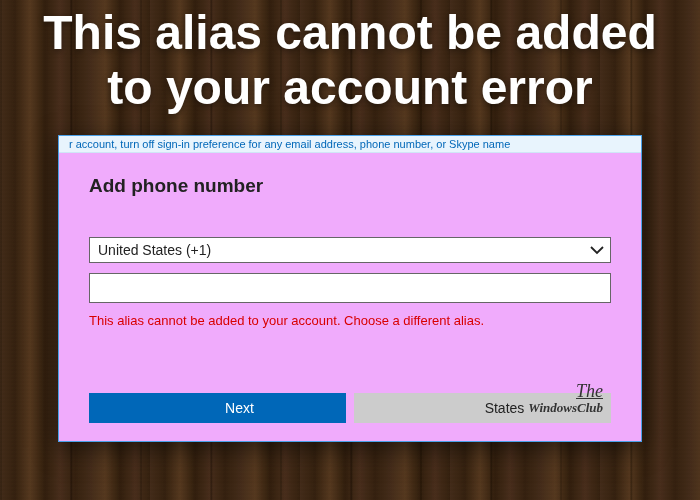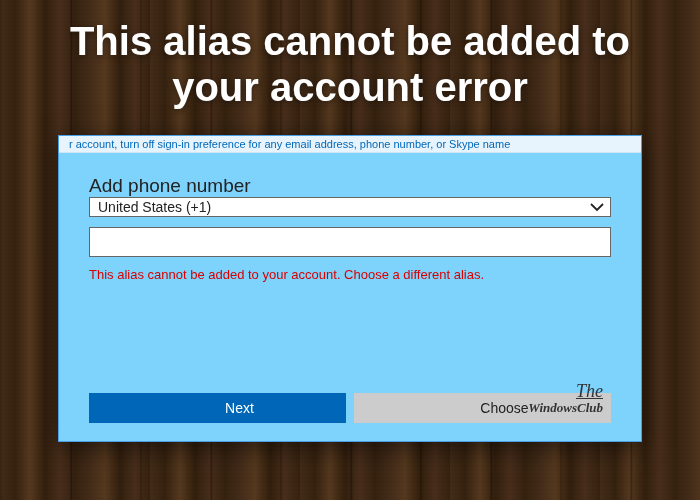--- a/index.html
+++ b/index.html
@@ -35,68 +35,69 @@
     }
     .wood-bg::after {
       content: "";
       position: absolute;
       inset: 0;
       background: repeating-linear-gradient(0deg,
         transparent 0px, rgba(0,0,0,0.04) 2px, transparent 4px);
     }
     .headline {
       position: absolute;
-      top: 18px;
+      top: 5px;
       left: 0;
       right: 0;
       text-align: center;
       color: #fff;
-      font-size: 40px;
+      font-size: 48px;
       font-weight: 800;
       line-height: 1.15;
       padding: 0 30px;
       text-shadow: 0 2px 6px rgba(0,0,0,0.4);
       font-family: 'Segoe UI', Arial, sans-serif;
     }
     .dialog-wrap {
       position: absolute;
       left: 58px;
       right: 58px;
       top: 135px;
       bottom: 58px;
       box-shadow: 0 6px 24px rgba(0,0,0,0.5);
       border: 1px solid #4aa0e8;
-      background: #7dd3fc;
+      background: #f0abfc;
     }
     .hint-strip {
       height: 17px;
       background: #e8f4fd;
       color: #0067b8;
       font-size: 11px;
       line-height: 17px;
       padding: 0 10px;
       overflow: hidden;
       white-space: nowrap;
       border-bottom: 1px solid #d0e6f7;
     }
     .dialog-body {
       padding: 22px 30px 0 30px;
     }
     .dialog-title {
       font-size: 19px;
-      font-weight: 400;
-      color: #222;
+      font-weight: 700;
+      color: #222;
+      margin-bottom: 40px;
     }
     .select-wrap {
       position: relative;
       margin-bottom: 10px;
     }
     .select-box {
       width: 100%;
-      height: 20px;
+      height: 26px;
       border: 1px solid #666;
       background: #fff;
       padding: 0 16px 0 8px;
       font-size: 14px;
       color: #222;
       line-height: 28px;
       cursor: pointer;
       display: flex;
       align-items: center;
     }
@@ -195,20 +196,20 @@
       </span>
     </div>
 
     <input class="text-input" type="text" value="" style="">
 
     <div class="error-text">This alias cannot be added to your account. Choose a different alias.</div>
   </div>
 
   <div class="button-row">
     <button class="btn btn-primary">Next</button>
-    <button class="btn btn-secondary">Choose</button>
+    <button class="btn btn-secondary">States</button>
   </div>
 
   <div class="watermark">
     <div class="w1">The</div>
     <div class="w2">WindowsClub</div>
   </div>
 </div>
 
 </body></html>

